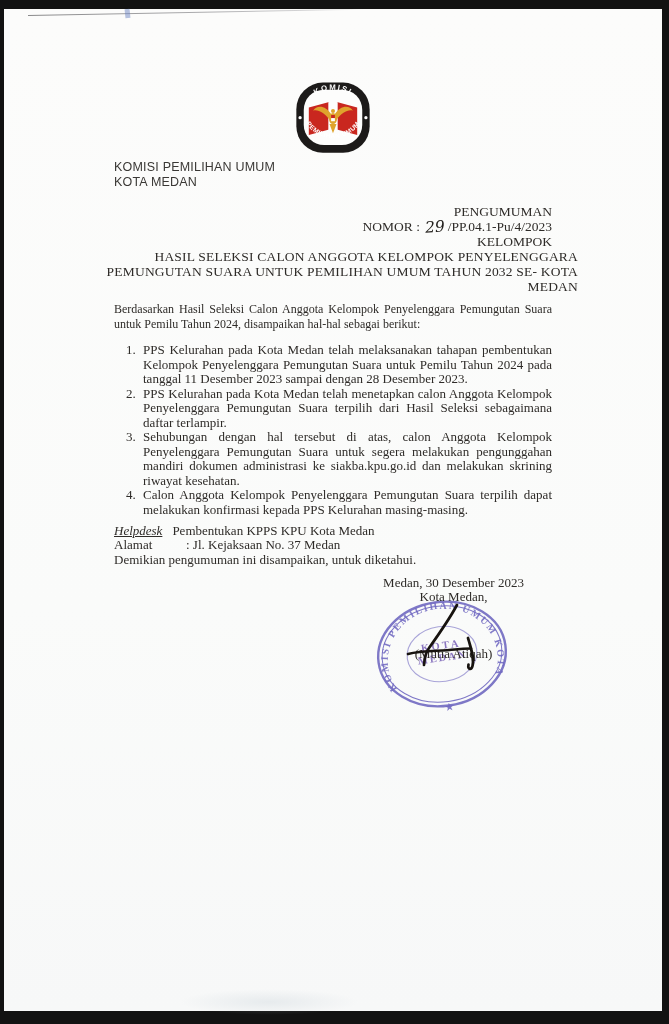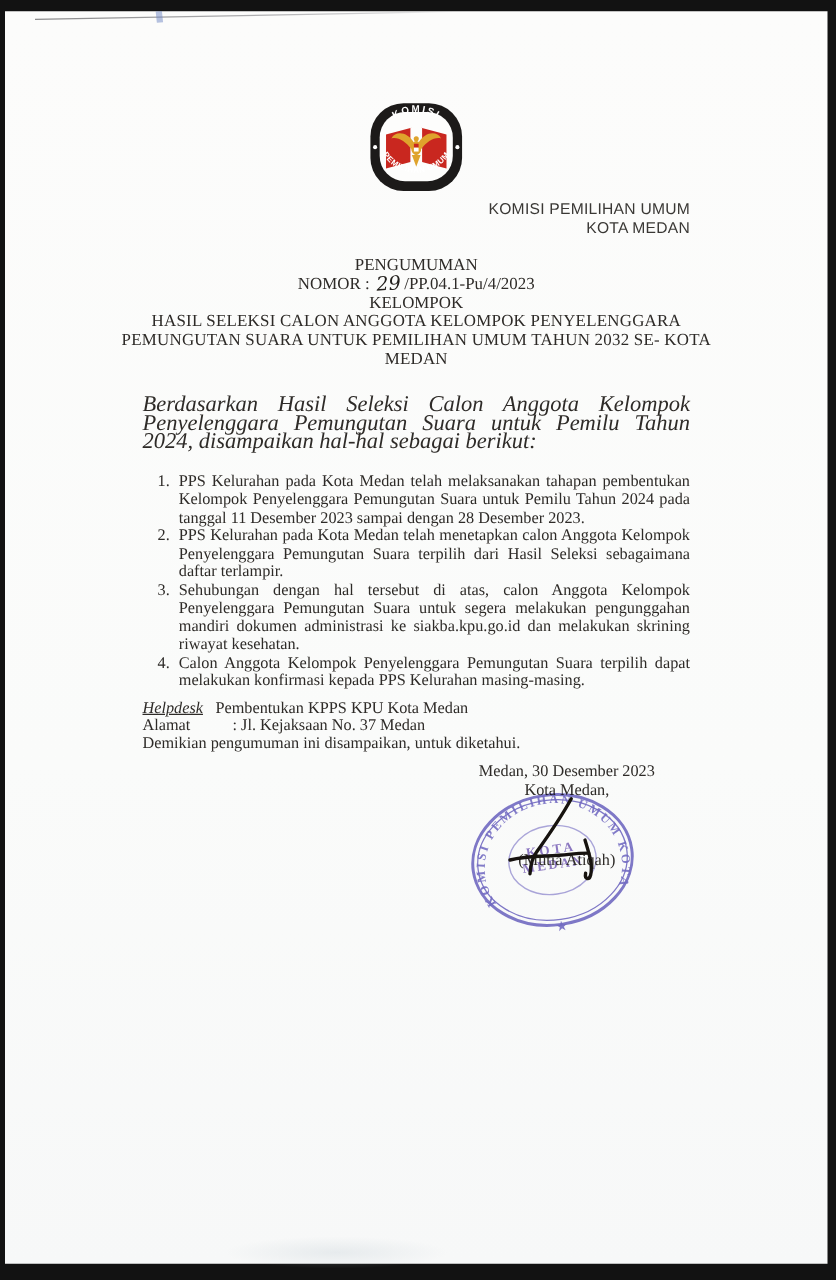--- a/index.html
+++ b/index.html
@@ -25,37 +25,37 @@
   }
   .smudge{
     position:absolute;left:175px;bottom:-4px;width:180px;height:26px;
     background:radial-gradient(ellipse at center,rgba(188,200,208,.28),rgba(188,200,208,0) 70%);
   }
   .content{position:absolute;inset:0;padding:0 110px;box-sizing:border-box;}
 
   
   .logo-wrap{width:78px;height:75px;margin:72px auto 4px auto;}
   .letterhead{
-    text-align:right;
+    text-align:left;
     font-family:"Liberation Sans","DejaVu Sans",sans-serif;
     font-size:12.5px;line-height:14.5px;letter-spacing:.2px;color:#3a3835;
   }
 
   
-  .heading{text-align:center;margin-top:15px;font-size:13.5px;line-height:15px;}
+  .heading{text-align:right;margin-top:15px;font-size:13.5px;line-height:15px;}
   .heading .row{white-space:nowrap;}
   .handwritten{
     display:inline-block;font-family:"DejaVu Serif",serif;font-style:italic;
     font-size:15.5px;transform:rotate(-4deg) translateY(1px);margin:0 3px 0 5px;
     color:#23201d;
   }
   .doc-title{margin:0 -26px;letter-spacing:.2px;}
 
   
-  .intro{margin-top:22px;text-align:justify;font-size:18px;line-height:14.5px;font-style:italic;}
+  .intro{margin-top:8px;text-align:justify;font-size:12px;line-height:14.5px;}
   .list{margin-top:7px;}
   .item{display:flex;font-size:13px;line-height:14.5px;}
   .item .num{flex:0 0 17px;margin-left:12px;}
   .item .itext{flex:1;text-align:justify;}
   .helpdesk{margin-top:7px;font-size:13px;line-height:14.3px;}
   .hd-first em{font-style:italic;margin-right:10px;text-decoration:underline;}
   .hd-row{display:flex;}
   .hd-label{flex:0 0 72px;}
   .closing{font-size:13px;line-height:14.3px;}
 

